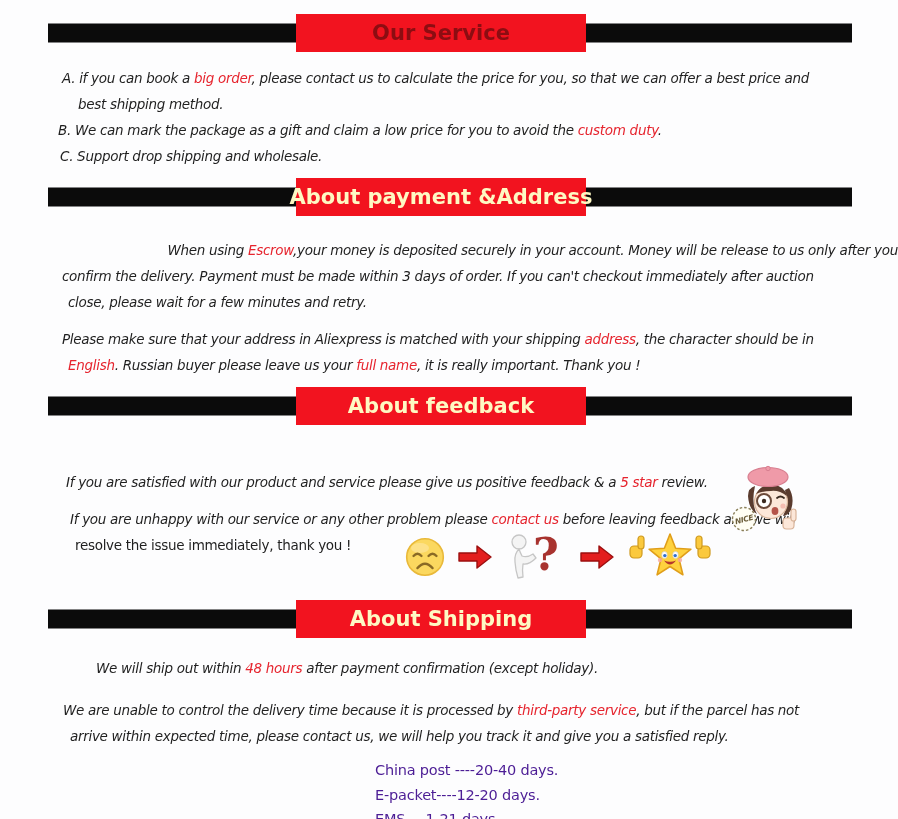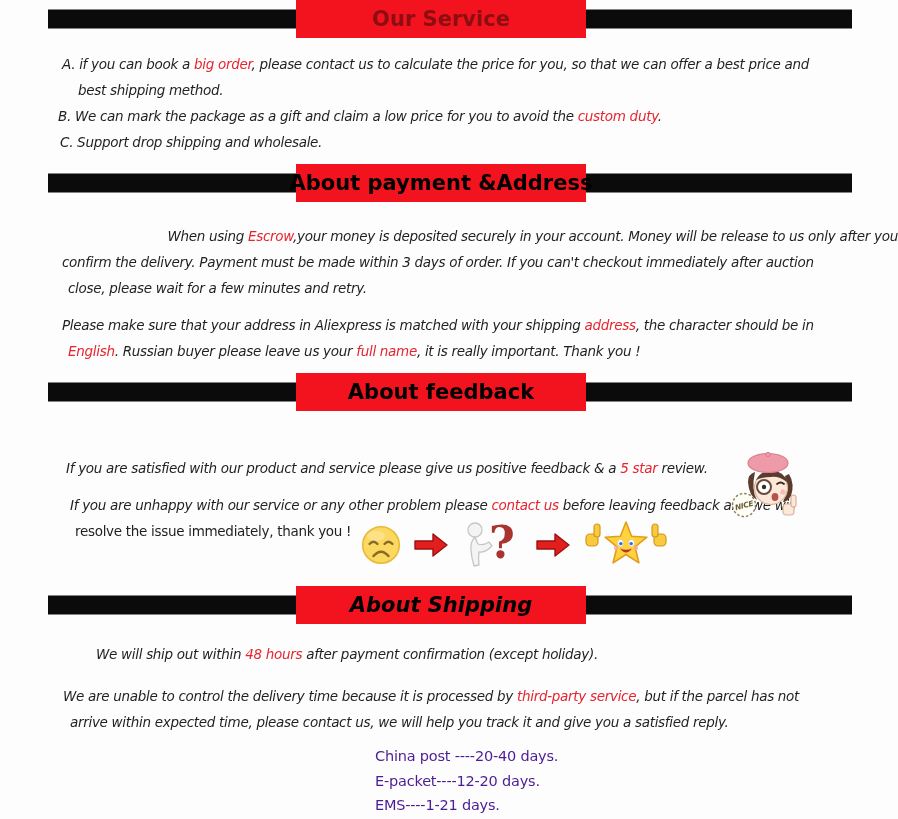--- a/index.html
+++ b/index.html
@@ -1,43 +1,43 @@
 <!DOCTYPE html>
 <html><head>
 <meta charset="utf-8">
 <style>
   html,body{margin:0;padding:0;background:#ffffff;}
   .page{
     position:relative;width:898px;height:819px;background:#fdfdfe;
     font-family:"DejaVu Sans","Liberation Sans",sans-serif;
     font-size:13.5px;letter-spacing:-0.3px;color:#1f1f1f;
-    overflow:hidden;box-sizing:border-box;padding-top:0;
+    overflow:hidden;box-sizing:border-box;padding-top:14px;
   }
   .header{position:relative;height:38px;width:100%;}
   .bar{position:absolute;left:48px;right:46px;top:50%;height:19px;
        transform:translateY(-50%);background:#0b0b0b;}
   .banner{position:absolute;left:296px;width:290px;top:0;height:38px;
           background:#f2131f;display:flex;align-items:center;justify-content:center;}
-  .title{font-size:21px;font-weight:bold;letter-spacing:0;color:#000000;white-space:nowrap;}
+  .title{font-size:21px;font-weight:bold;letter-spacing:0;color:#fef9c3;white-space:nowrap;}
   .t-darkred{color:#8c0d12;}
   .t-line{line-height:26px;white-space:nowrap;font-style:italic;}
   .hl{color:#e6242e;}
   .content{width:100%;}
   .m-svc{margin-top:13px;}
   .m-pay1{margin-top:21px;}
   .m-pay2{margin-top:11px;}
   .m-h2{margin-top:9px;}
   .m-h3{margin-top:9px;}
-  .m-h4{margin-top:16px;font-style:italic;}
+  .m-h4{margin-top:16px;}
   .m-fb1{margin-top:19px;}
   .m-fb2{margin-top:11px;}
   .m-sh1{margin-top:17px;margin-left:30px;}
   .m-sh2{margin-top:16px;}
   .fb-wrap{position:relative;}
-  .fb-row{display:flex;align-items:flex-start;height:52px;}
+  .fb-row{display:flex;align-items:flex-end;height:52px;gap:44px;}
   .fb-row .resolve-text{align-self:flex-start;line-height:26px;padding-left:75px;white-space:nowrap;}
   .emoji-strip{display:flex;align-items:center;gap:12px;margin-left:10px;}
   .sticker{position:absolute;top:-5px;right:93px;width:74px;height:72px;}
   .ship-list{margin-top:9px;padding-left:375px;color:#4c1d95;font-size:14.5px;letter-spacing:-0.2px;}
   .ship-line{line-height:24.5px;white-space:nowrap;}
   svg{display:block;}
 </style>
 </head>
 <body>
 

